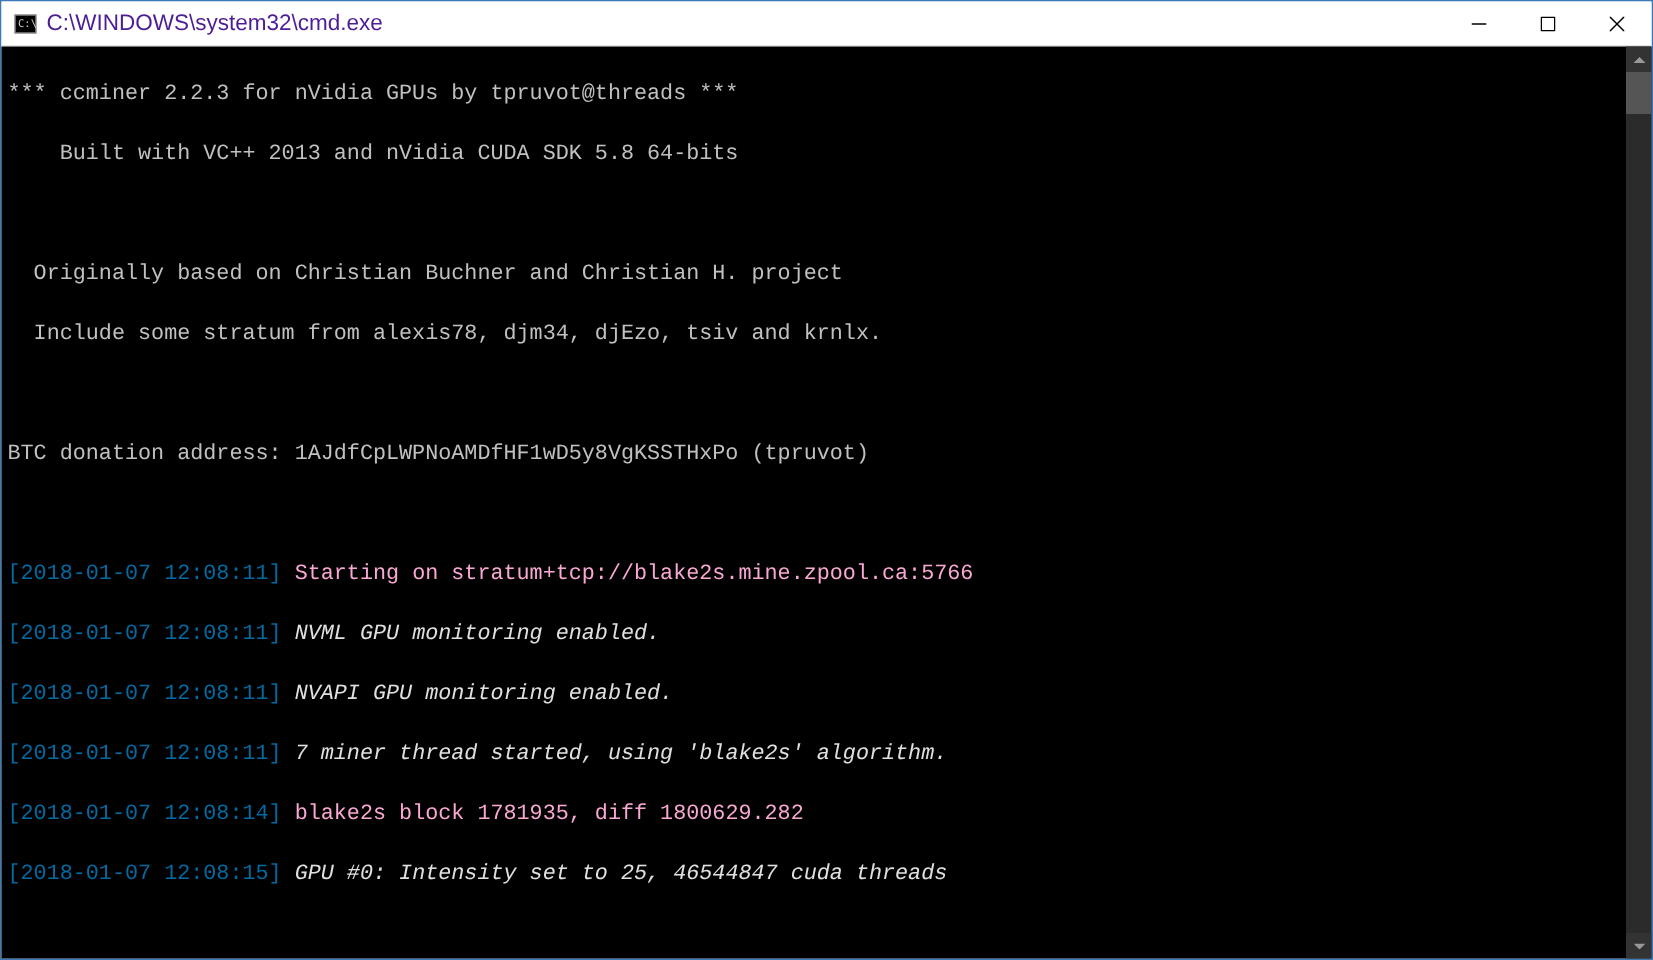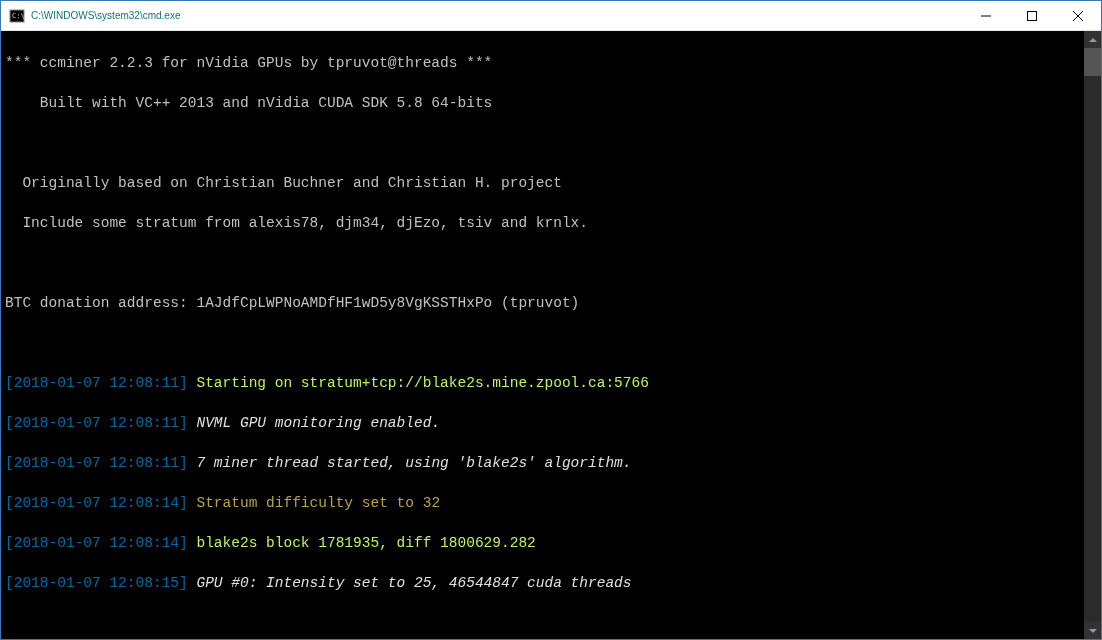--- a/index.html
+++ b/index.html
@@ -28,22 +28,22 @@
     .title-icon {
       width: 16px;
       height: 16px;
       margin-left: 8px;
       margin-right: 6px;
       display: inline-flex;
       align-items: center;
       justify-content: center;
     }
     .title-text {
-      font-size: 10px;
-      color: #0f766e;
+      font-size: 15px;
+      color: #4c1d95;
       flex: 1;
     }
     .window-controls {
       display: flex;
       height: 100%;
     }
     .win-btn {
       width: 46px;
       height: 100%;
       display: flex;
@@ -62,21 +62,21 @@
     .console-inner {
       padding: 2px 0 0 4px;
       font-family: Consolas, "Courier New", monospace;
       font-size: 14.5px;
       line-height: 20px;
       color: #c0c0c0;
       white-space: pre;
     }
     .line { display: block; }
     .ts { color: #0369a1; }
-    .teal { color: #bef264; }
+    .teal { color: #f9a8d4; }
     .yellow { color: #b5a642; }
     .white { color: #e0e0e0; font-style: italic; }
     .scrollbar {
       position: absolute;
       right: 0;
       top: 0;
       width: 17px;
       height: 100%;
       background: #2b2b2b;
     }
@@ -138,22 +138,22 @@
 <span class="line">*** ccminer 2.2.3 for nVidia GPUs by tpruvot@threads ***</span>
 <span class="line">    Built with VC++ 2013 and nVidia CUDA SDK 5.8 64-bits</span>
 <span class="line"> </span>
 <span class="line">  Originally based on Christian Buchner and Christian H. project</span>
 <span class="line">  Include some stratum from alexis78, djm34, djEzo, tsiv and krnlx.</span>
 <span class="line"> </span>
 <span class="line">BTC donation address: 1AJdfCpLWPNoAMDfHF1wD5y8VgKSSTHxPo (tpruvot)</span>
 <span class="line"> </span>
 <span class="line"><span class="ts">[2018-01-07 12:08:11]</span> <span class="teal">Starting on stratum+tcp://blake2s.mine.zpool.ca:5766</span></span>
 <span class="line"><span class="ts">[2018-01-07 12:08:11]</span> <span class="white">NVML GPU monitoring enabled.</span></span>
+<span class="line"><span class="ts">[2018-01-07 12:08:11]</span> <span class="white">NVAPI GPU monitoring enabled.</span></span>
 <span class="line"><span class="ts">[2018-01-07 12:08:11]</span> <span class="white">7 miner thread started, using 'blake2s' algorithm.</span></span>
-<span class="line"><span class="ts">[2018-01-07 12:08:14]</span> <span class="yellow">Stratum difficulty set to 32</span></span>
 <span class="line"><span class="ts">[2018-01-07 12:08:14]</span> <span class="teal">blake2s block 1781935, diff 1800629.282</span></span>
 <span class="line"><span class="ts">[2018-01-07 12:08:15]</span> <span class="white">GPU #0: Intensity set to 25, 46544847 cuda threads</span></span>
 
     </div>
     <div class="scrollbar">
       <div class="scroll-up">
         <svg width="8" height="4" viewBox="0 0 8 4">
             <polygon points="4,0 8,4 0,4" fill="#999"></polygon>
           </svg>
       </div>

